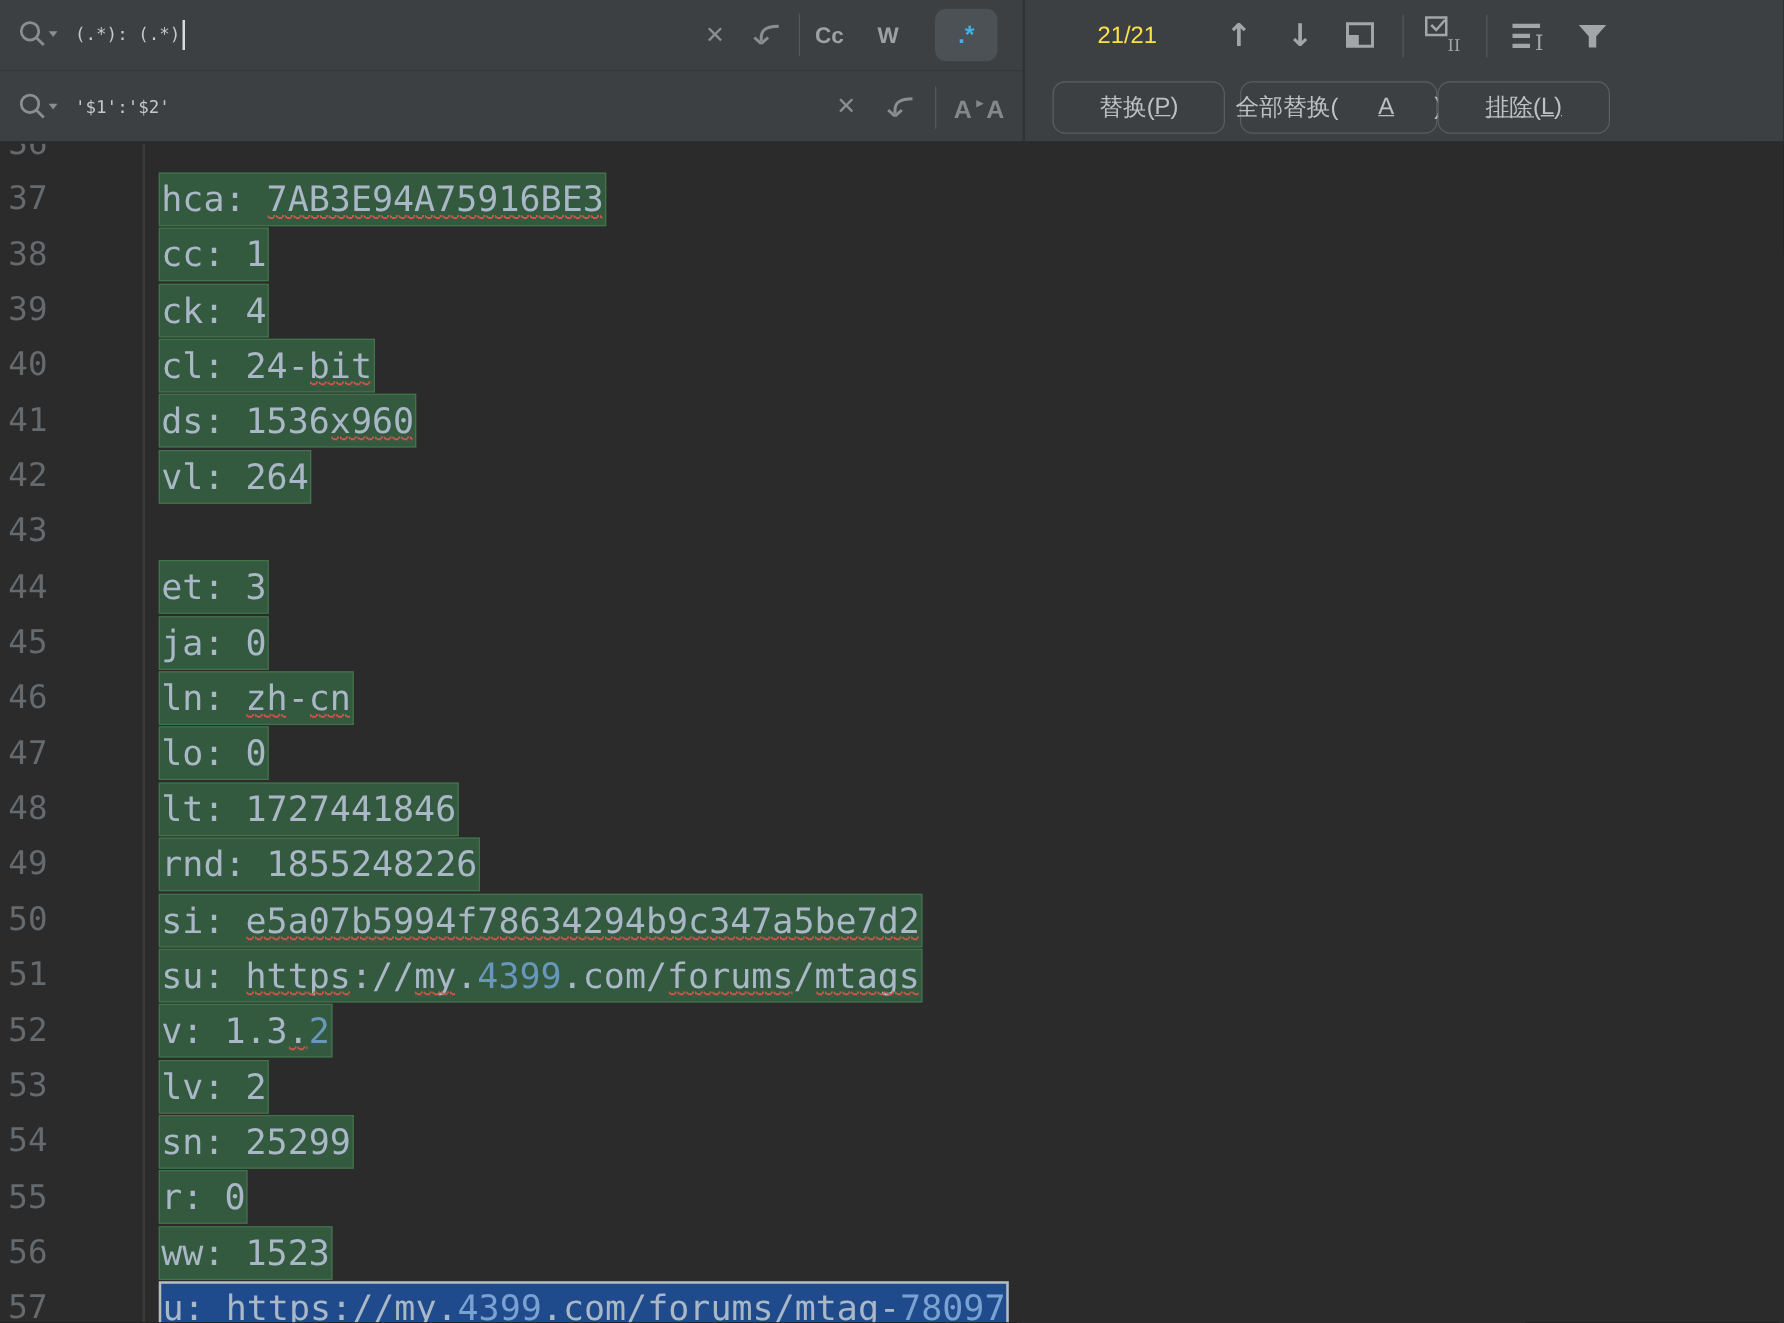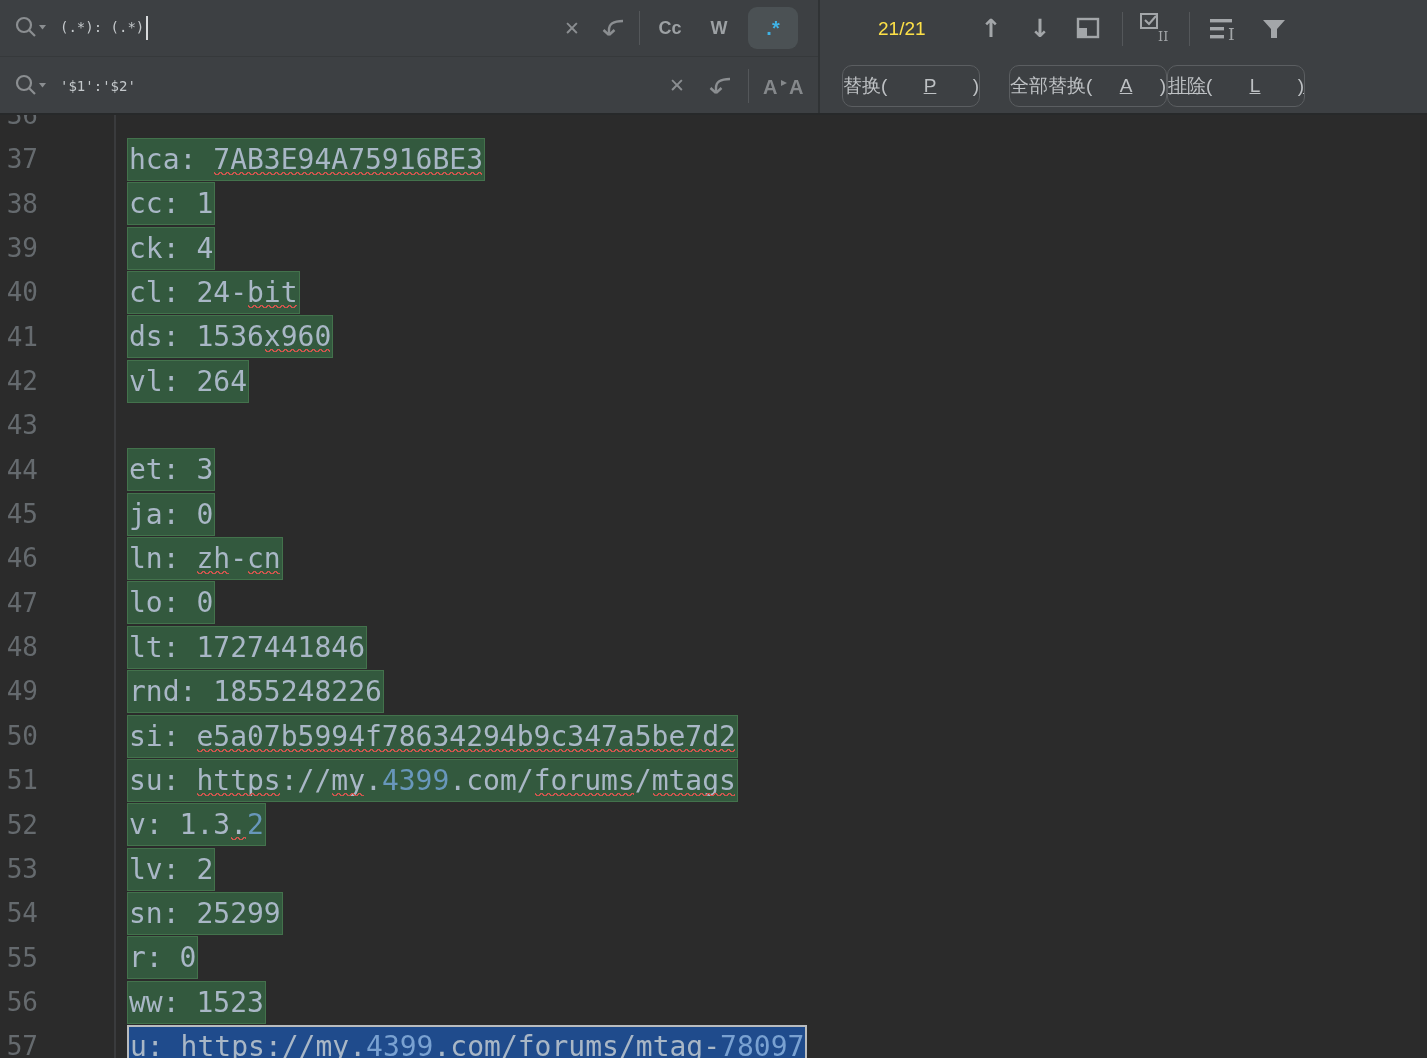--- a/index.html
+++ b/index.html
@@ -13,29 +13,29 @@
   .tb-right{position:relative;flex:1;height:100%;}
   .tb-row{position:relative;height:57px;display:flex;align-items:center;}
   .tb-left .tb-row.first{border-bottom:1px solid #36393B;box-sizing:border-box;}
 
   .field-text{font-family:"DejaVu Sans Mono",monospace;font-size:14px;color:#C4C8CB;white-space:pre;}
   .caret{display:inline-block;width:2px;height:24px;background:#D8DADC;margin-left:2px;vertical-align:middle;}
 
   .mini-icon{color:#8B8E91;font-size:19px;line-height:1;user-select:none;}
   .tb-divider{width:1px;height:34px;background:#54575A;}
 
-  .toggle{font-weight:bold;font-size:18px;color:#9DA1A4;letter-spacing:0;text-align:center;}
+  .toggle{font-weight:bold;font-size:18px;color:#9DA1A4;letter-spacing:0;}
   .regex-btn{display:flex;align-items:center;justify-content:center;width:50px;height:42px;
     background:#4B5154;border-radius:9px;}
   .regex-btn .toggle{color:#3FB3E6;font-size:20px;}
 
   .match-count{font-size:19px;color:#fde047;}
   .arrow-glyph{font-family:"DejaVu Sans",sans-serif;font-size:25px;font-weight:bold;color:#A3A6A9;line-height:1;}
 
-  .cn-btn{display:flex;align-items:center;justify-content:space-between;height:40px;
+  .cn-btn{display:flex;align-items:center;justify-content:center;height:40px;
     border:1px solid #5B5E61;border-radius:10px;background:#3D4043;
     color:#BEC1C4;font-size:19px;white-space:nowrap;}
   .cn-btn .mn{text-decoration:underline;}
 
   
   .editor{position:absolute;left:0;top:115px;width:1393px;height:943px;background:#2B2B2B;overflow:hidden;}
   .gutter-sep{position:absolute;left:114px;top:0;bottom:0;width:2px;background:#47494C;opacity:.55;}
   .lines{position:absolute;left:0;top:-22px;right:0;}
   .line{position:relative;height:44.35px;}
   .lnum{position:absolute;left:0;top:0;width:38px;height:44.35px;line-height:44.35px;
@@ -166,21 +166,21 @@
           </svg>
         </span>
       </div>
 
       <div class="tb-row">
         <div class="cn-btn" style="margin-left:22px;width:136px;">
           <span>替换(</span>
             <span class="mn">P</span>
             <span>)</span>
         </div>
-        <div class="cn-btn" style="margin-left:29px;width:156px;">
+        <div class="cn-btn" style="margin-left:12px;width:156px;gap:32px;">
           <span>全部替换(</span>
             <span class="mn">A</span>
             <span>)</span>
         </div>
         <div class="cn-btn" style="margin-left:0;width:136px;text-decoration:underline;">
           <span>排除(</span>
             <span class="mn">L</span>
             <span>)</span>
         </div>
       </div>

